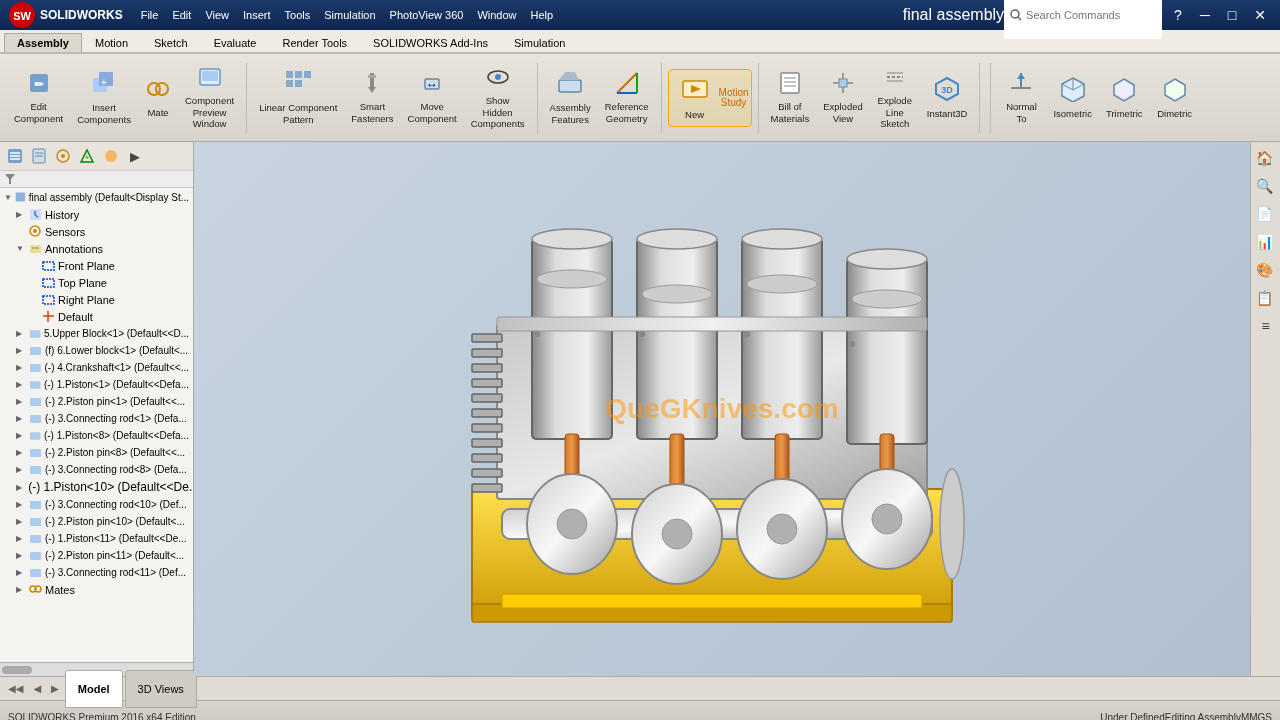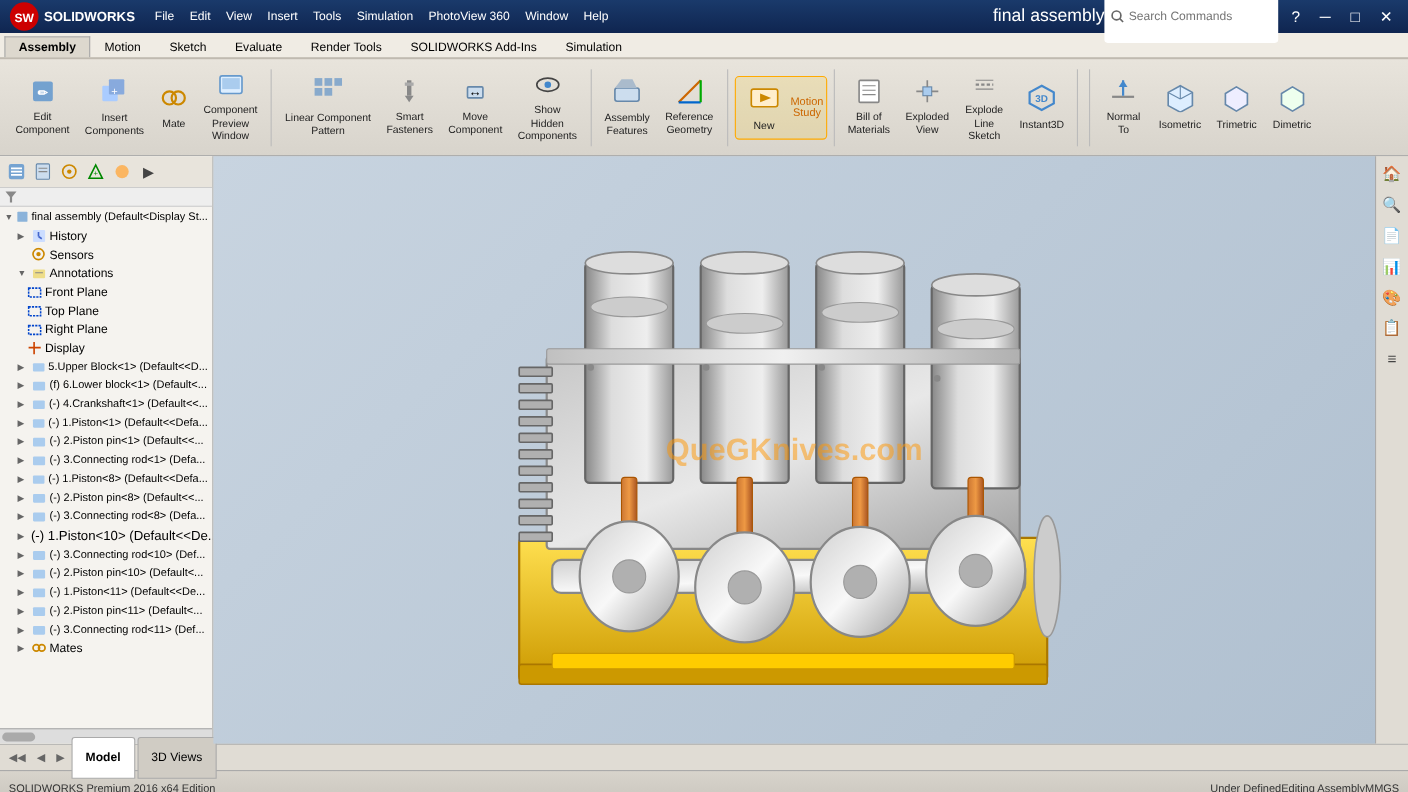--- a/index.html
+++ b/index.html
@@ -132,21 +132,21 @@
       padding: 2px 4px 2px 8px;
       cursor: pointer;
       display: flex; align-items: center; gap: 3px;
       font-size: 11px;
       white-space: nowrap;
       overflow: hidden;
       text-overflow: ellipsis;
     }
     .tree-item .expand-arrow { font-size: 8px; color: #666; width: 10px; }
     .tree-item.indent-1 { padding-left: 16px; }
-    .tree-item.indent-2 { padding-left: 12px; }
+    .tree-item.indent-2 { padding-left: 29px; }
 
     
     #view-area {
       flex: 1;
       background: linear-gradient(135deg, #c8d4e0 0%, #b0c0d0 100%);
       position: relative;
       overflow: hidden;
       padding-left: 31px;
     }
     #engine-model {
@@ -586,21 +586,21 @@
           </svg>
         <span>Right Plane</span>
       </div>
 
       <div class="tree-item indent-2">
         <span class="expand-arrow"> </span>
         <svg width="13" height="13" viewBox="0 0 13 13">
             <line x1="6" y1="1" x2="6" y2="12" stroke="#cc4400" stroke-width="1.5"></line>
             <line x1="1" y1="6" x2="12" y2="6" stroke="#cc4400" stroke-width="1.5"></line>
           </svg>
-        <span>Display</span>
+        <span>Default</span>
       </div>
 
       <div class="tree-item indent-1">
         <span class="expand-arrow">▶</span>
         <svg width="13" height="13" viewBox="0 0 13 13">
             <rect x="1" y="3" width="11" height="8" rx="1" fill="#aaccee"></rect>
           </svg>
         <span style="font-size:10px">5.Upper Block&lt;1&gt; (Default&lt;&lt;D...</span>
       </div>
       <div class="tree-item indent-1">

